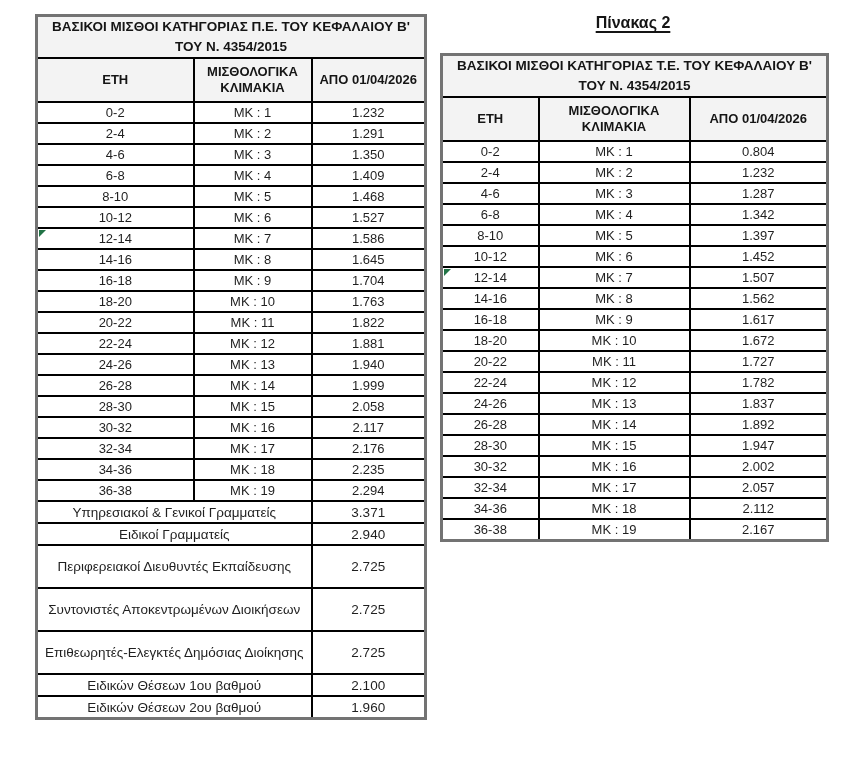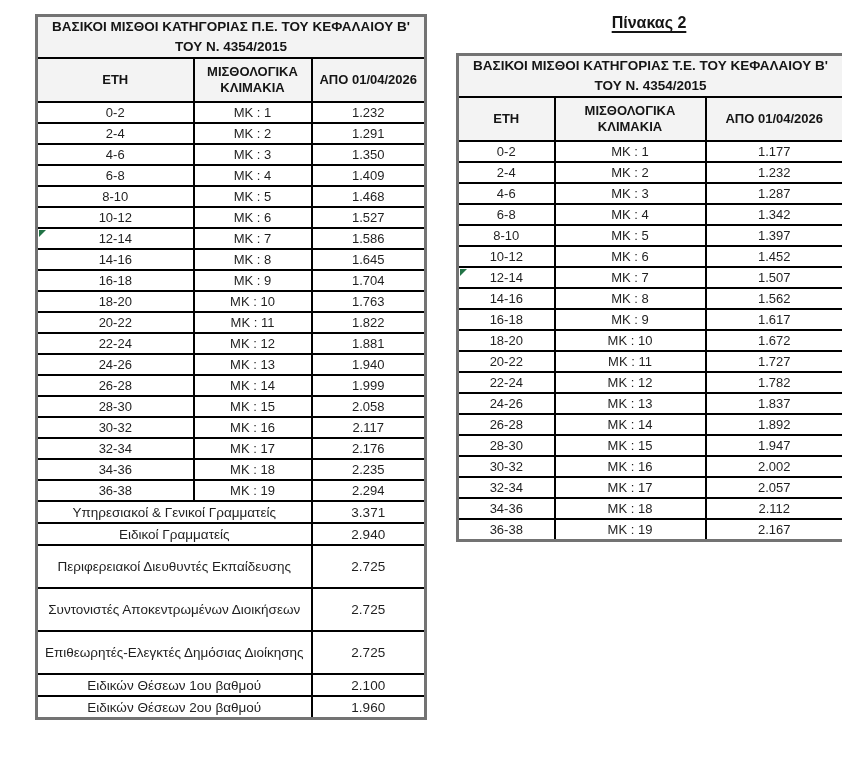--- a/index.html
+++ b/index.html
@@ -9,21 +9,21 @@
     width: 842px;
     height: 782px;
     font-family: "Liberation Sans", "DejaVu Sans", sans-serif;
     color: #1f1f1f;
     overflow: hidden;
   }
   .page { position: relative; width: 842px; height: 782px; }
 
   .table-block { position: absolute; top: 14px; }
   #block-1 { left: 35px;  width: 389px; }
-  #block-2 { left: 456px; width: 386px; }
+  #block-2 { left: 440px; width: 386px; }
 
   .tbl-title {
     font-size: 16px;
     font-weight: bold;
     text-align: center;
     text-decoration: underline;
     text-decoration-thickness: 2px;
     text-underline-offset: 3px;
     color: #151515;
     height: 22px;
@@ -282,21 +282,21 @@
           <td>ΕΤΗ</td>
           <td>ΜΙΣΘΟΛΟΓΙΚΑ ΚΛΙΜΑΚΙΑ</td>
           <td>ΑΠΟ 01/04/2026</td>
         </tr>
       </tbody>
       <tbody>
 
           <tr class="data-row">
             <td>0-2</td>
             <td>ΜΚ : 1</td>
-            <td>1.177</td>
+            <td>0.804</td>
           </tr>
 
           <tr class="data-row">
             <td>2-4</td>
             <td>ΜΚ : 2</td>
             <td>1.232</td>
           </tr>
 
           <tr class="data-row">
             <td>4-6</td>

